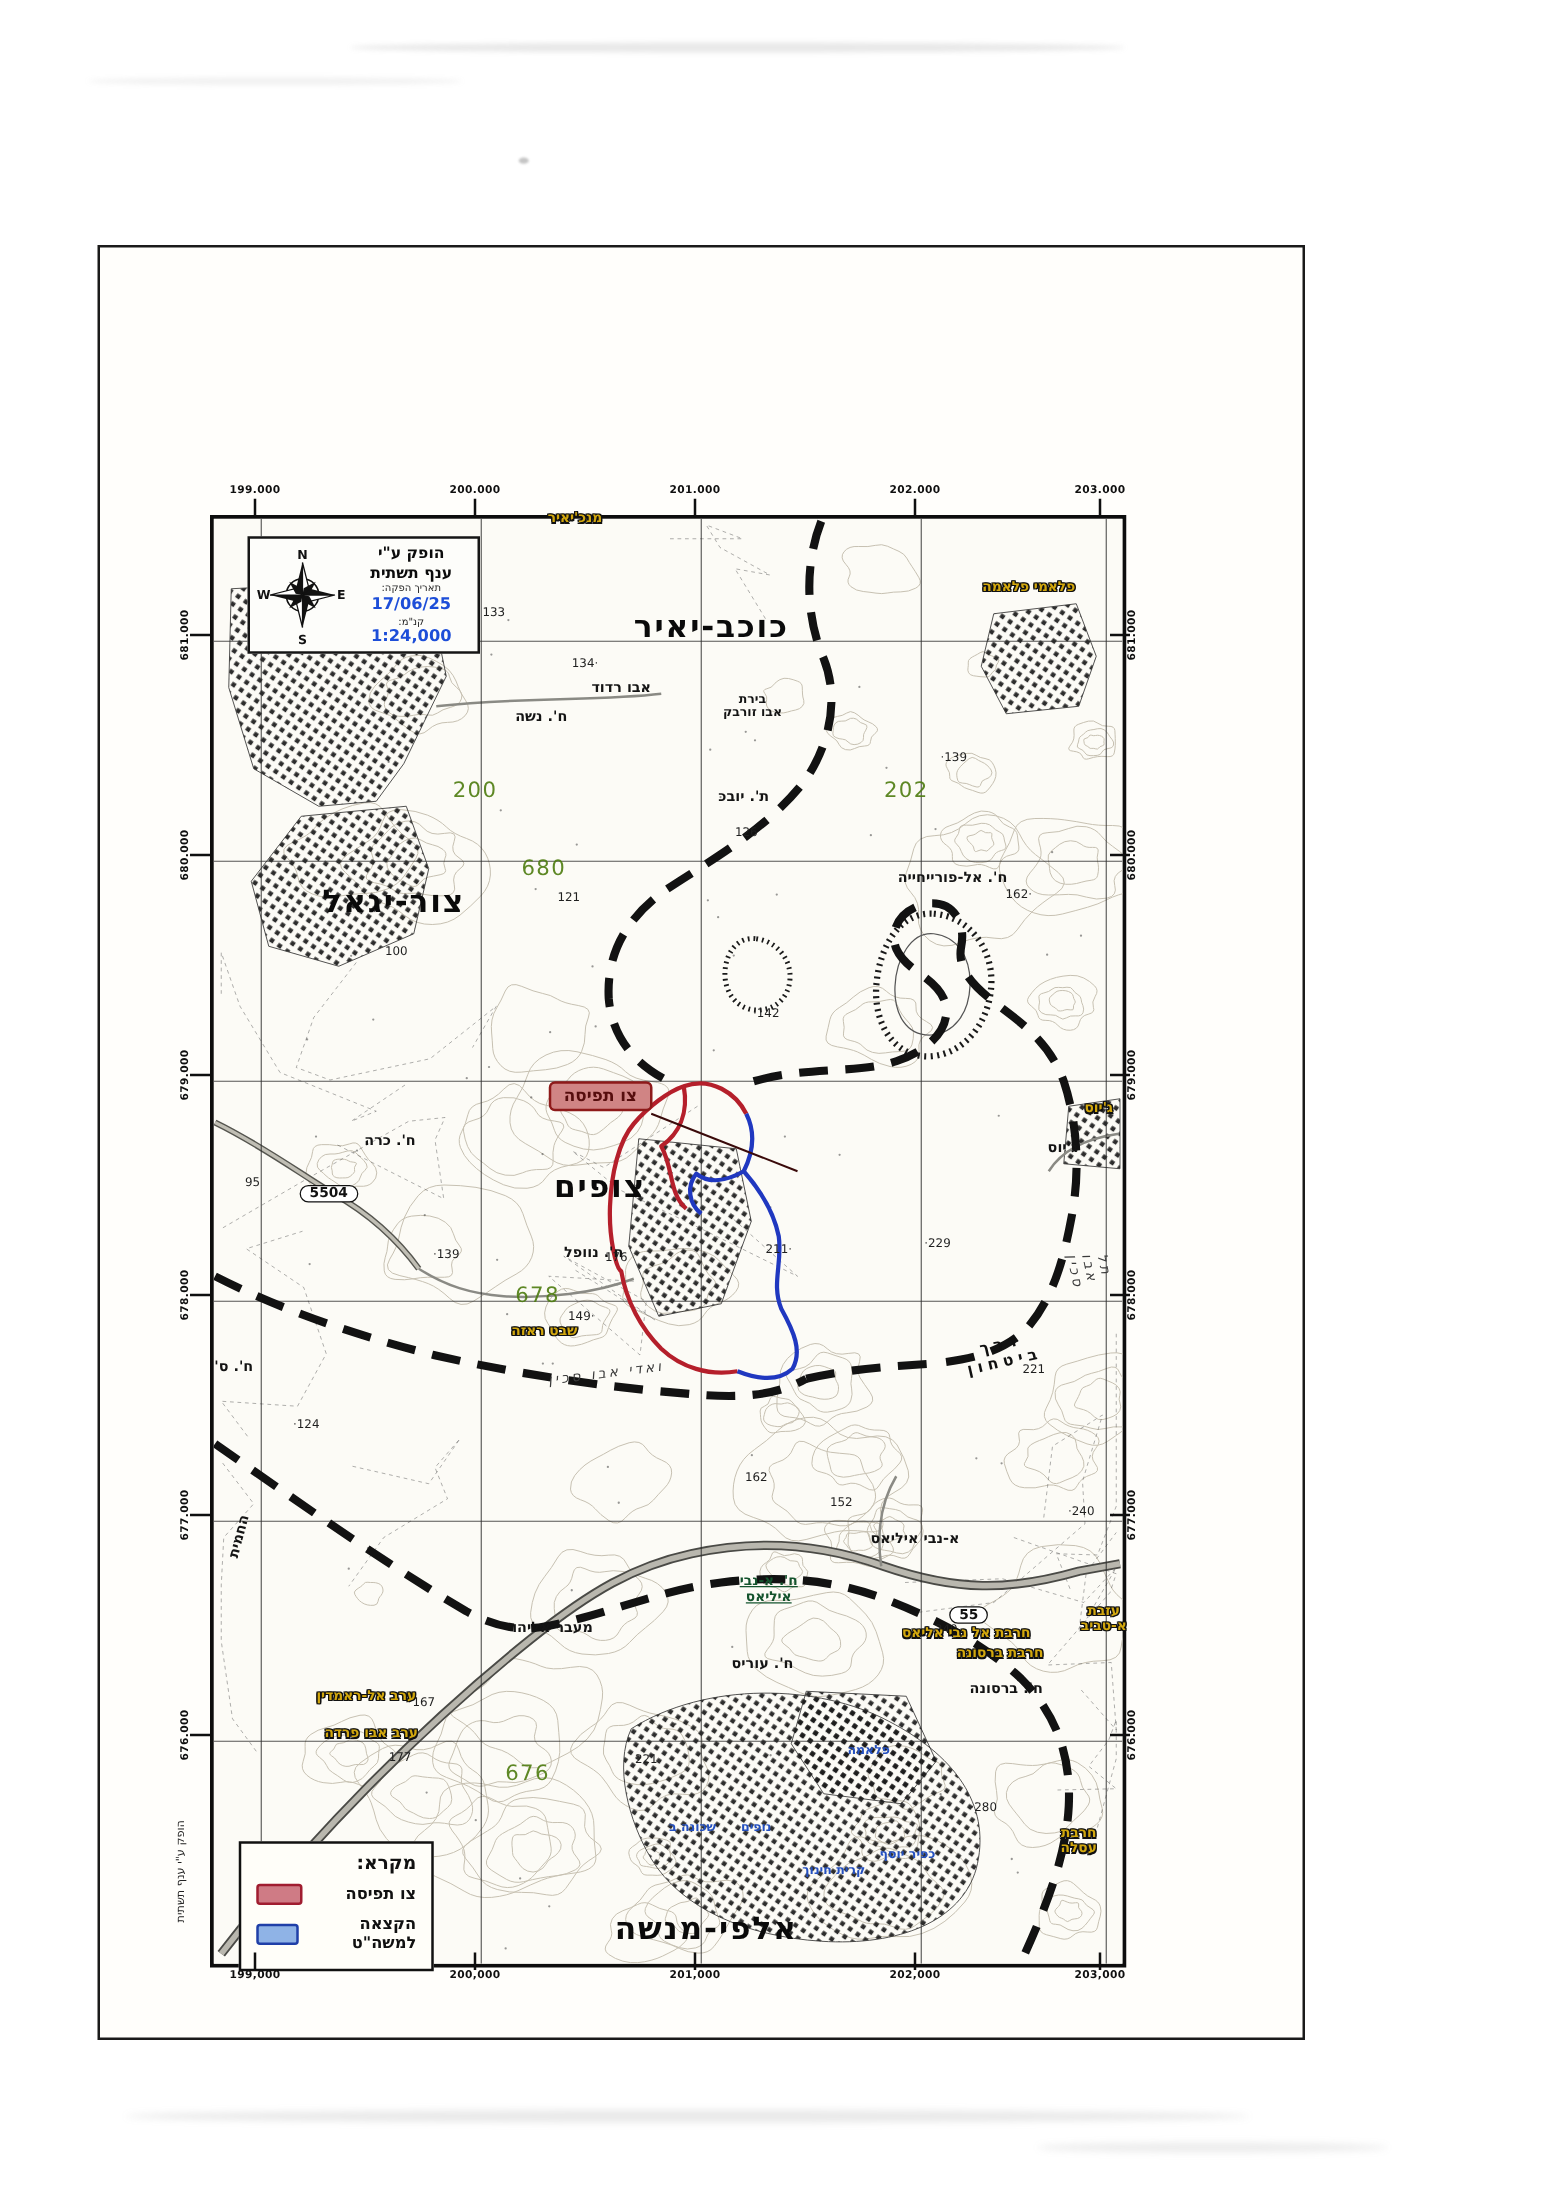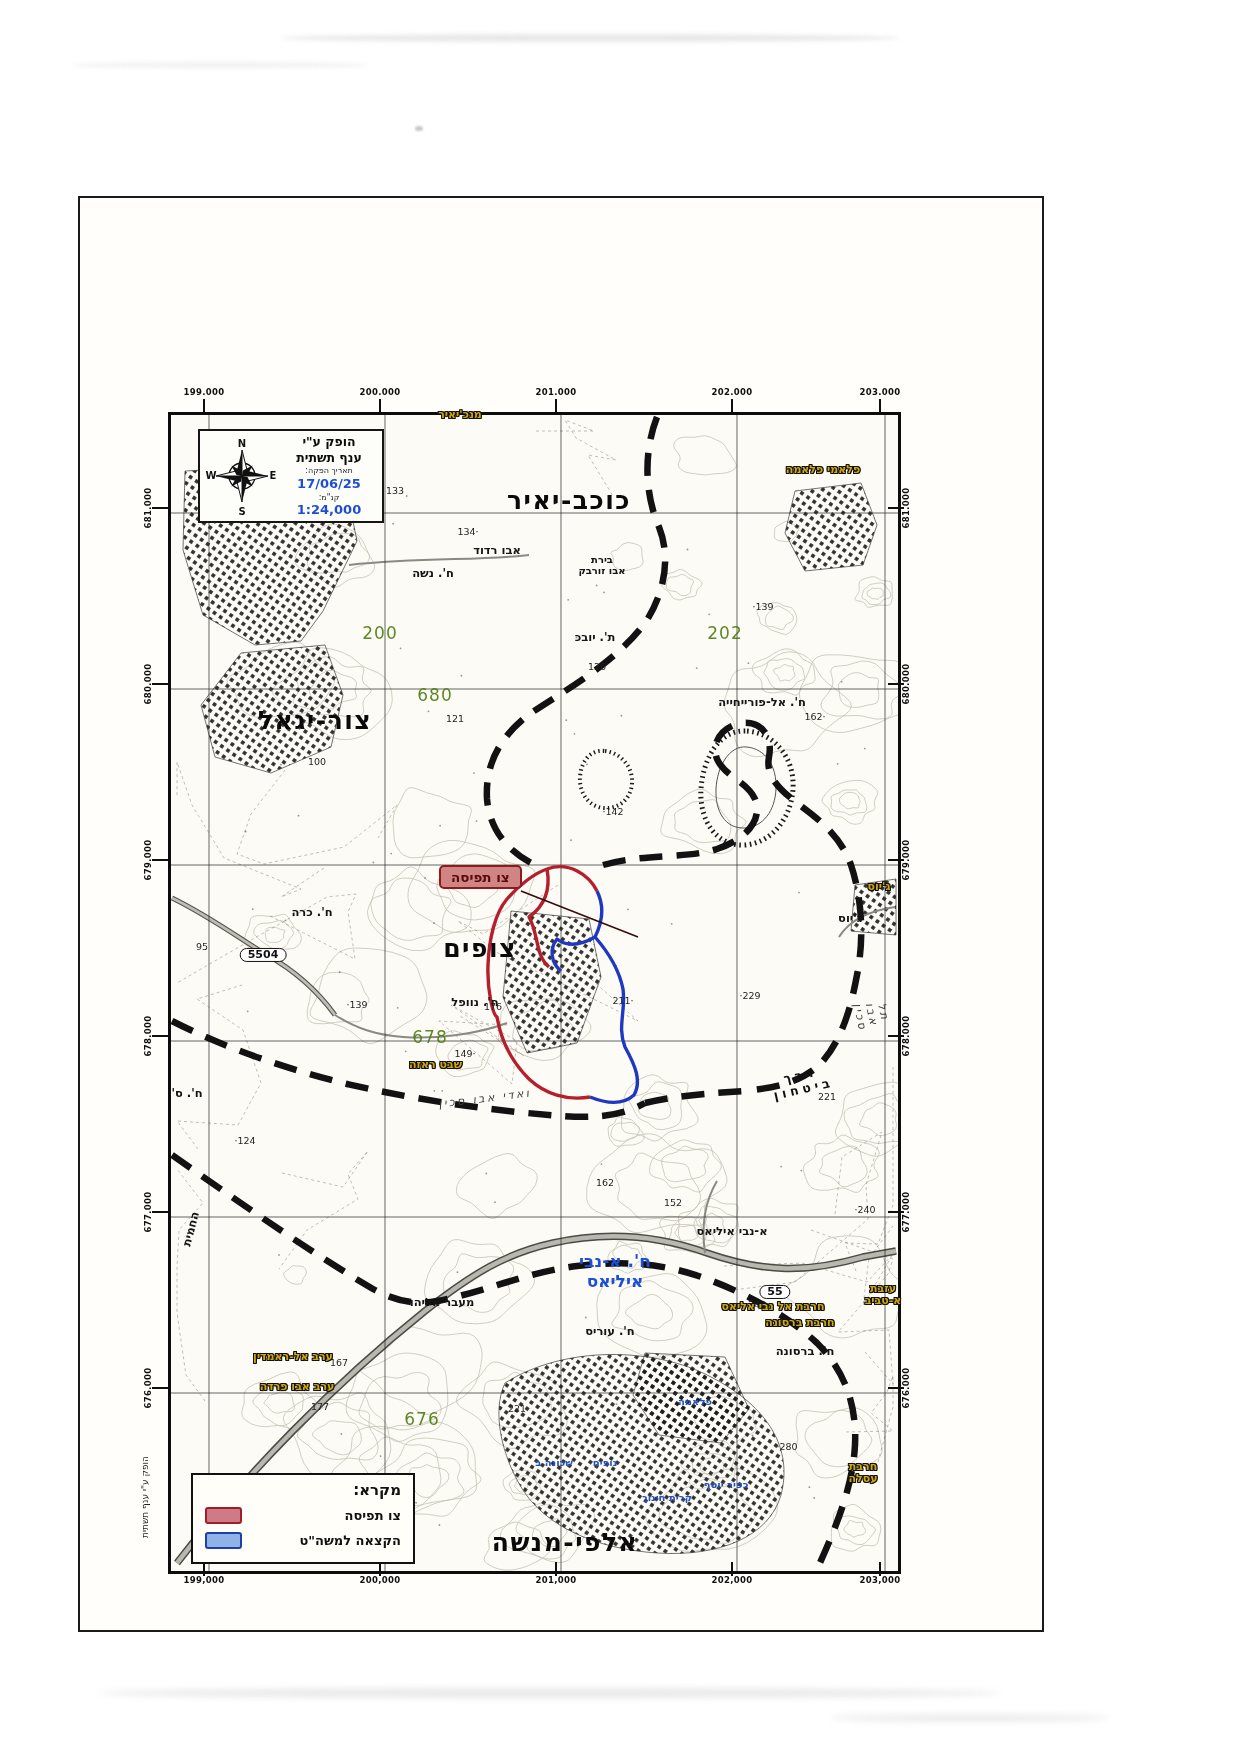--- a/index.html
+++ b/index.html
@@ -9,21 +9,21 @@
         border:2.5px solid #1a1a1a;background:#fffefb;}
   .doc-title{position:absolute;left:0;top:92px;width:100%;text-align:center;
         font-size:20px;font-weight:700;line-height:1.5;color:#0c0c0c;letter-spacing:.5px;}
   
   .map-wrap{position:absolute;left:88px;top:214px;width:727px;height:1156px;
         border:3.5px solid #0d0d0d;box-sizing:content-box;background:#fcfbf6;}
   .map-svg{position:absolute;left:0;top:0;width:727px;height:1156px;display:block;}
   .labels{position:absolute;left:0;top:0;width:100%;height:100%;pointer-events:none;}
   .lbl{position:absolute;white-space:pre-line;text-align:center;line-height:1.1;}
   .city{font-size:25px;font-weight:700;letter-spacing:1.5px;color:#0a0a0a;}
-  .city2{font-size:17px;font-weight:700;color:#1d4ed8;line-height:1.2;}
+  .city2{font-size:11px;font-weight:700;color:#14532d;line-height:1.2;text-decoration:underline;}
   .place{font-size:11.5px;font-weight:700;color:#141414;}
   .place2{font-size:10px;font-weight:700;color:#141414;}
   .spot{font-size:9.5px;font-weight:400;color:#1f1f1f;}
   .gridnum{font-size:17px;font-weight:400;color:#4d7c0f;opacity:.9;letter-spacing:1px;}
   .olive{font-size:11px;font-weight:700;color:#d2a70e;
         text-shadow:-1px 0 0 #111,1px 0 0 #111,0 -1px 0 #111,0 1px 0 #111,
                     -1px -1px 0 #111,1px 1px 0 #111,-1px 1px 0 #111,1px -1px 0 #111;}
   .blue{font-size:10px;font-weight:700;color:#2450c0;}
   .stream{font-size:11px;font-style:italic;color:#3a3a3a;letter-spacing:2.5px;}
   .secroad{font-size:12.5px;font-weight:700;color:#101010;letter-spacing:4px;}
@@ -36,21 +36,21 @@
   .compass{width:76px;height:86px;flex:0 0 auto;}
   .ib-col{flex:1;text-align:center;direction:rtl;}
   .ib-b{font-size:12.5px;font-weight:700;line-height:1.25;color:#0b0b0b;}
   .ib-s{font-size:8px;color:#222;margin-top:2px;line-height:1.1;}
   .ib-v{font-size:13px;font-weight:700;color:#1d4ed8;line-height:1.2;}
   
   .callout{position:absolute;left:268px;top:450px;padding:2px 10px;background:#d08484;
         border:2.2px solid #8e1a1a;border-radius:5px;color:#560d0d;
         font-size:13.5px;font-weight:700;direction:rtl;}
   
-  .legend{position:absolute;left:20px;top:1058px;width:224px;background:#fffef9;
+  .legend{position:absolute;left:20px;top:1058px;width:156px;background:#fffef9;
         border:2.5px solid #111;box-sizing:border-box;padding:6px 12px 9px;}
   .legend-title{text-align:right;direction:rtl;font-size:15px;font-weight:700;margin-bottom:4px;}
   .legend-row{display:flex;align-items:center;justify-content:space-between;padding:4px 0;}
   .sw{width:37px;height:17px;border-radius:3px;border:2.5px solid #333;box-sizing:border-box;}
   .legend-label{font-size:13px;font-weight:700;direction:rtl;}
   
   .coord{position:absolute;font-size:8.5px;font-weight:700;color:#0f0f0f;letter-spacing:.3px;}
   .tick{position:absolute;background:#0f0f0f;}
   .sidenote{position:absolute;left:80px;top:1492px;width:130px;text-align:center;
         transform:rotate(-90deg);font-size:9px;color:#222;}

